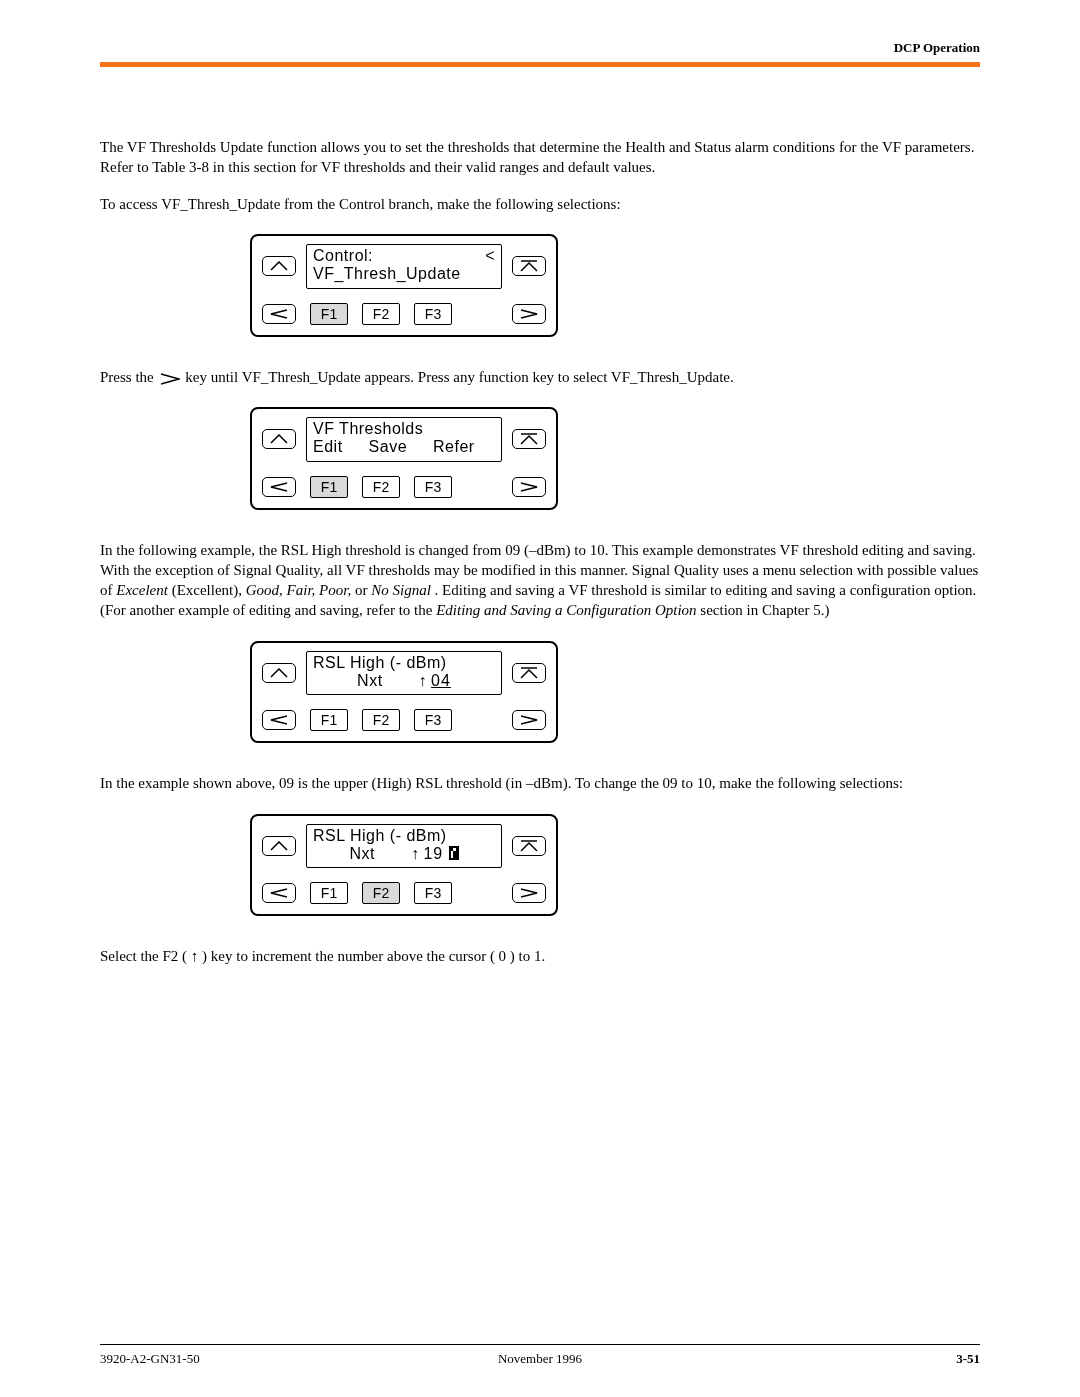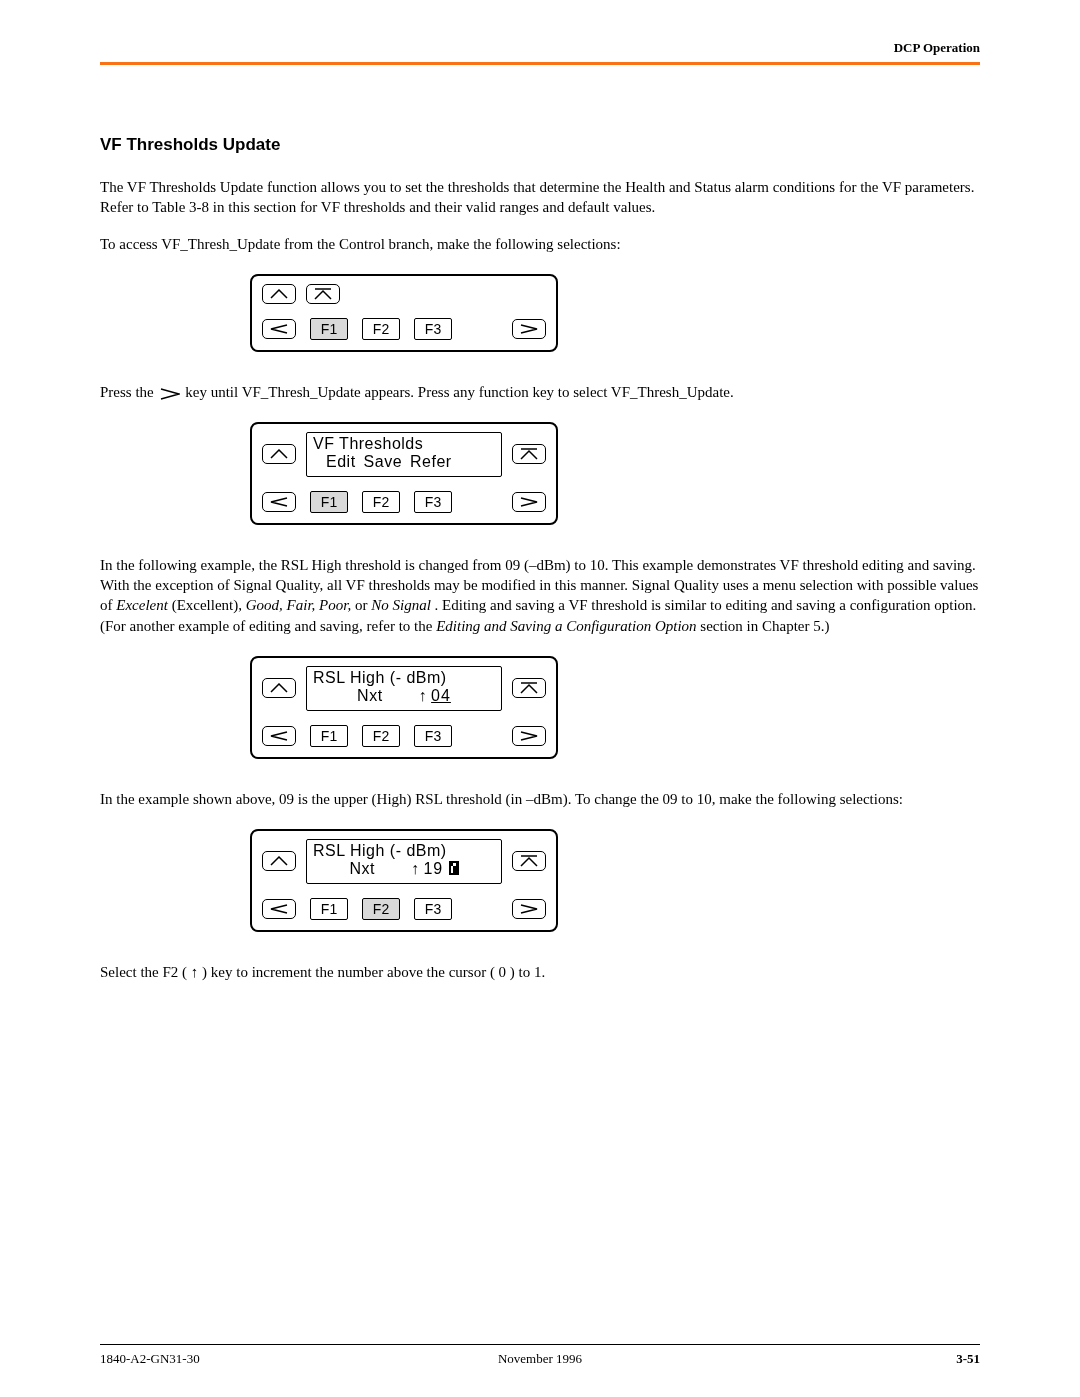--- a/index.html
+++ b/index.html
@@ -16,21 +16,21 @@
     box-sizing: border-box;
     padding: 40px 100px 30px 100px;
     position: relative;
   }
   .header-right {
     text-align: right;
     font-family: "Times New Roman", Times, serif;
     font-weight: bold;
     font-size: 13px;
     padding-bottom: 6px;
-    border-bottom: 3px solid #f97316;
+    border-bottom: 5px solid #f97316;
     margin-bottom: 70px;
   }
   .section-title {
     font-family: Arial, Helvetica, sans-serif;
     font-weight: bold;
     font-size: 17px;
     margin-bottom: 22px;
   }
   .body-text {
     line-height: 1.35;
@@ -72,21 +72,21 @@
     border: 1.5px solid #000;
     border-radius: 2px;
     flex: 1;
     padding: 2px 6px 4px 6px;
     box-sizing: border-box;
     font-size: 16px;
     line-height: 1.15;
     letter-spacing: 0.5px;
   }
   .screen .line1 { display: flex; justify-content: space-between; }
-  .screen .line2 { display: flex; gap: 8px; margin-left: 13px; }
+  .screen .line2 { display: flex; gap: 26px; }
   .screen .line2b { display: flex; justify-content: center; }
   .screen .nxt { width: 42px; }
   .screen .arrow-up { width: 28px; text-align: right; padding-right: 4px;}
   .screen .val { letter-spacing: 1px; }
   .cursor-block {
     display: inline-block;
     width: 10px;
     height: 14px;
     background: #000;
     color: #fff;
@@ -150,32 +150,38 @@
   .footer .left { }
   .footer .center { position: absolute; left: 50%; transform: translateX(-50%); }
   .footer .right { font-weight: bold; }
 </style>
 </head>
 <body>
 
 <div class="page">
   <div class="header-right">DCP Operation</div>
 
-  <div class="section-title">VF Thresholds Update</div>
 
   <div class="body-text">The VF Thresholds Update function allows you to set the thresholds that determine the Health and Status alarm conditions for the VF parameters. Refer to Table 3-8 in this section for VF thresholds and their valid ranges and default values.</div>
   <div class="body-text">To access VF_Thresh_Update from the Control branch, make the following selections:</div>
 
   <div class="panel-wrap">
     <div class="panel">
       <div class="panel-row">
         <div class="key-btn key-up">
           <svg width="18" height="10">
               <polyline points="1,9 9,1 17,9" fill="none" stroke="#000" stroke-width="1.5"></polyline>
             </svg>
+        </div>
+        <div class="screen">
+          <div class="line1">
+            <span>Control:</span>
+            <span>&lt;</span>
+          </div>
+          <div>VF_Thresh_Update</div>
         </div>
         <div class="key-btn key-upbar">
           <svg width="18" height="12">
               <polyline points="1,11 9,3 17,11" fill="none" stroke="#000" stroke-width="1.5"></polyline>
               <line x1="1" y1="1" x2="17" y2="1" stroke="#000" stroke-width="1.5"></line>
             </svg>
         </div>
       </div>
       <div class="panel-row">
         <div class="key-btn key-left">
@@ -347,17 +353,17 @@
               <polyline points="1,1 17,5 1,9" fill="none" stroke="#000" stroke-width="1.5"></polyline>
             </svg>
         </div>
       </div>
     </div>
   </div>
 
   <div class="body-text">Select the F2 ( ↑ ) key to increment the number above the cursor ( 0 ) to 1.</div>
 
   <div class="footer">
-    <span class="left">1840-A2-GN31-30</span>
+    <span class="left">3920-A2-GN31-50</span>
     <span class="center">November 1996</span>
     <span class="right">3-51</span>
   </div>
 </div>
 
 </body></html>

